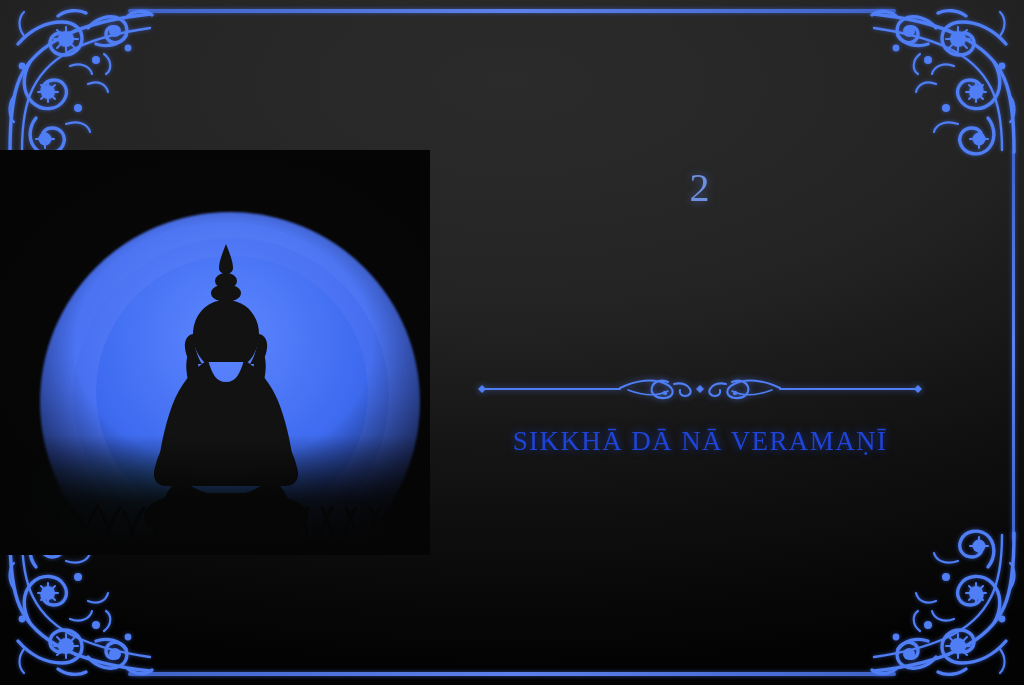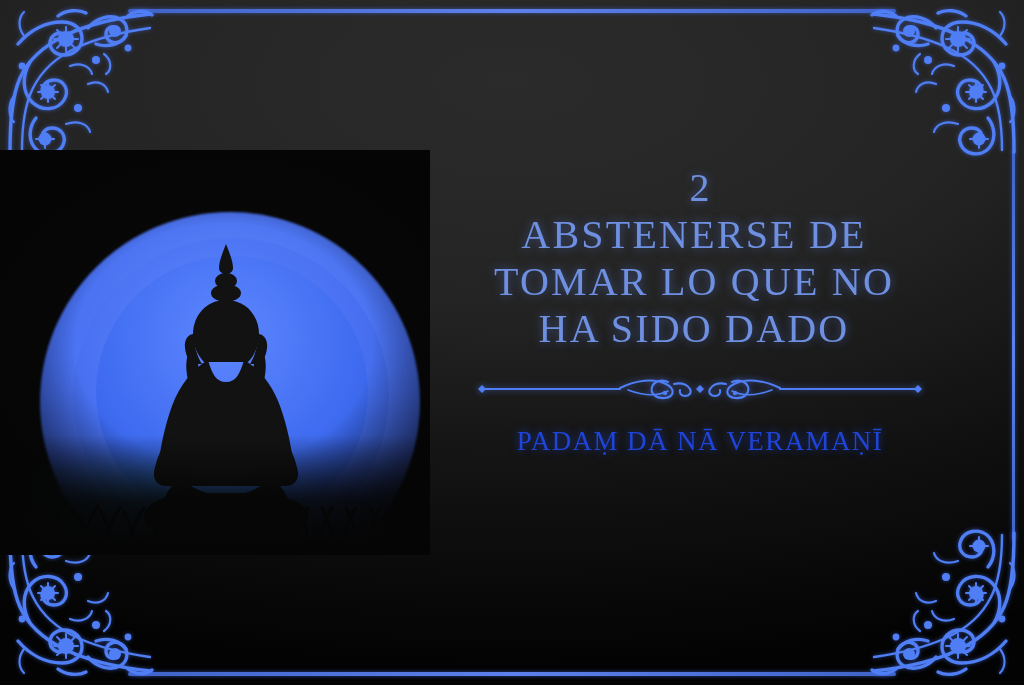--- a/index.html
+++ b/index.html
@@ -282,25 +282,20 @@
       </svg>
 
       <div class="pic-vignette"></div>
       <div class="pic-fade-bottom"></div>
     </div>
   </div>
 
   <div id="textcol">
     <div class="numeral">2</div>
 
-    <div class="heading">
-      <div>ABSTENERSE DE</div>
-      <div>TOMAR LO QUE NO</div>
-      <div>HA SIDO DADO</div>
-    </div>
 
     <div class="divider">
       <svg viewBox="0 0 464 34" xmlns="http://www.w3.org/2000/svg">
         <g stroke="#4f7ef5" stroke-width="2.1" fill="none" stroke-linecap="round">
           <line x1="14" y1="17" x2="152" y2="17"></line>
           <line x1="312" y1="17" x2="450" y2="17"></line>
           <path d="M152 16 C168 8 186 6 198 12 C208 17 206 25 197 26 C188 27 182 21 184 15 C186 9 194 7 200 10"></path>
           <path d="M160 18 C176 24 190 24 200 19" stroke-width="1.6"></path>
           <path d="M312 16 C296 8 278 6 266 12 C256 17 258 25 267 26 C276 27 282 21 280 15 C278 9 270 7 264 10"></path>
           <path d="M304 18 C288 24 274 24 264 19" stroke-width="1.6"></path>
@@ -311,16 +306,16 @@
           <path d="M232 13 L236 17 L232 21 L228 17 Z"></path>
           <path d="M14 13 L18 17 L14 21 L10 17 Z"></path>
           <path d="M450 13 L454 17 L450 21 L446 17 Z"></path>
           <circle cx="197" cy="21" r="2.2"></circle>
             <circle cx="267" cy="21" r="2.2"></circle>
         </g>
       </svg>
     </div>
 
     <div class="pali">
-      <div>PADAṂ DĀ NĀ VERAMAṆĪ</div>
+      <div>SIKKHĀ DĀ NĀ VERAMAṆĪ</div>
     </div>
   </div>
 </div>
 
 </body></html>

